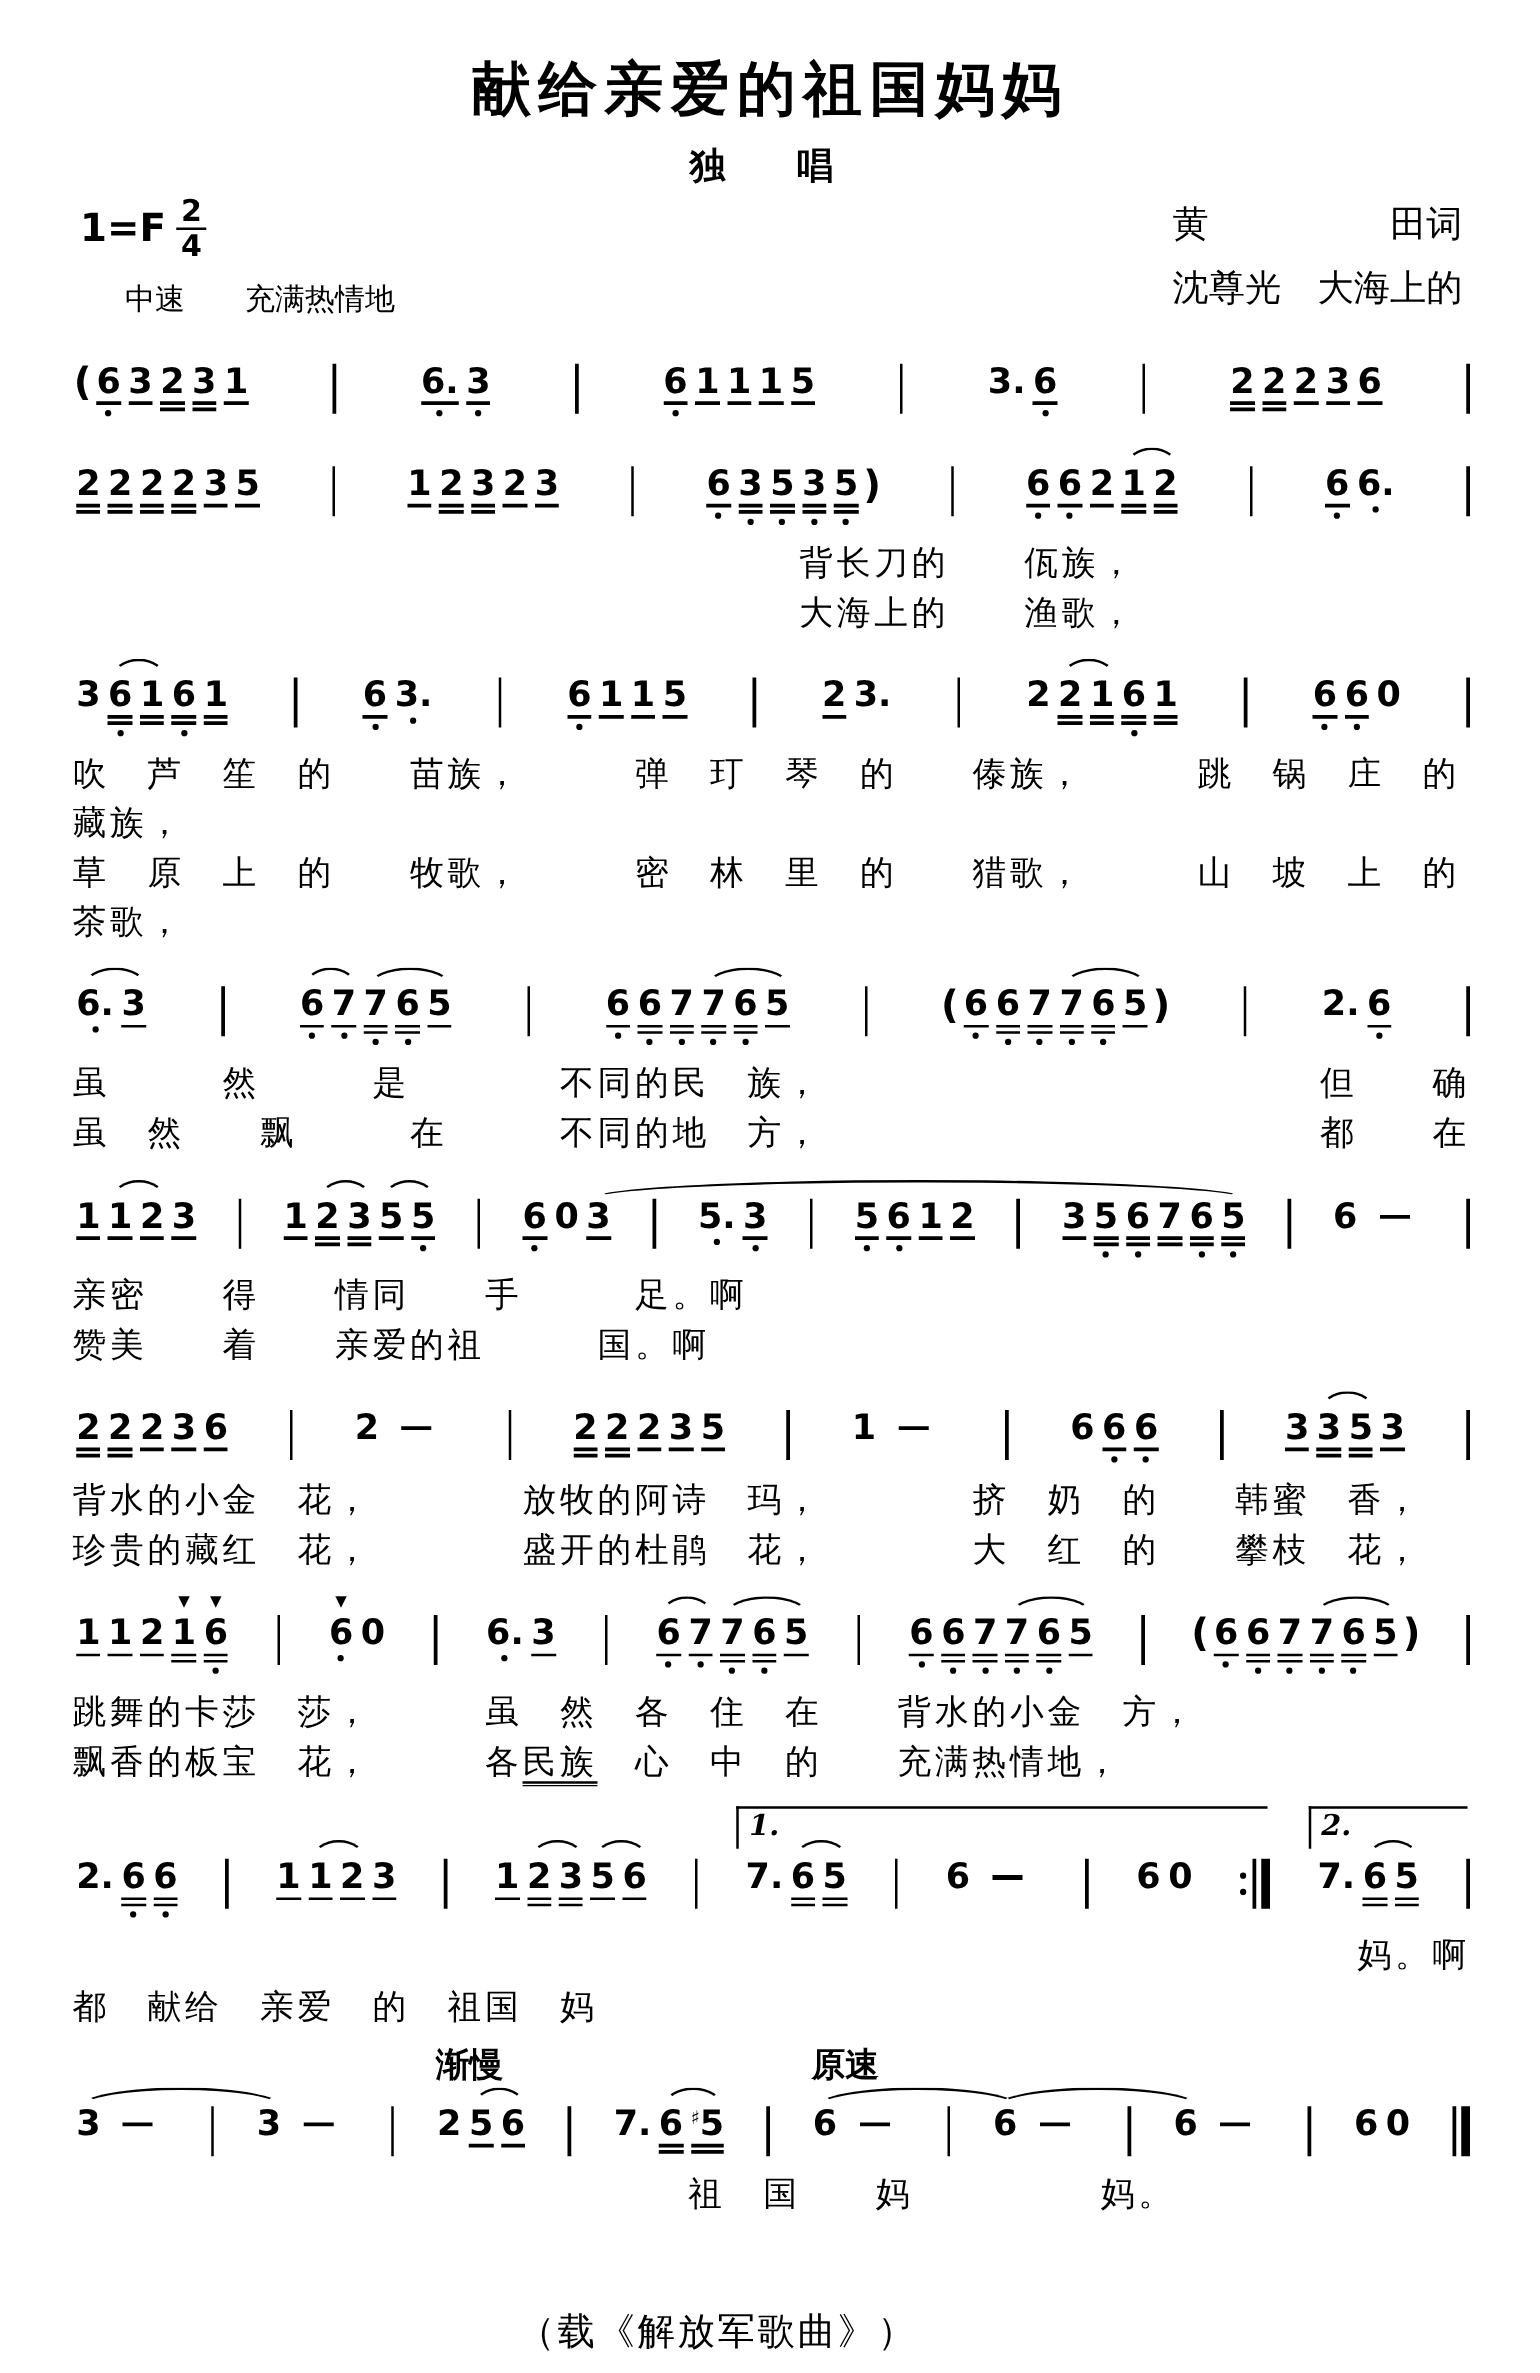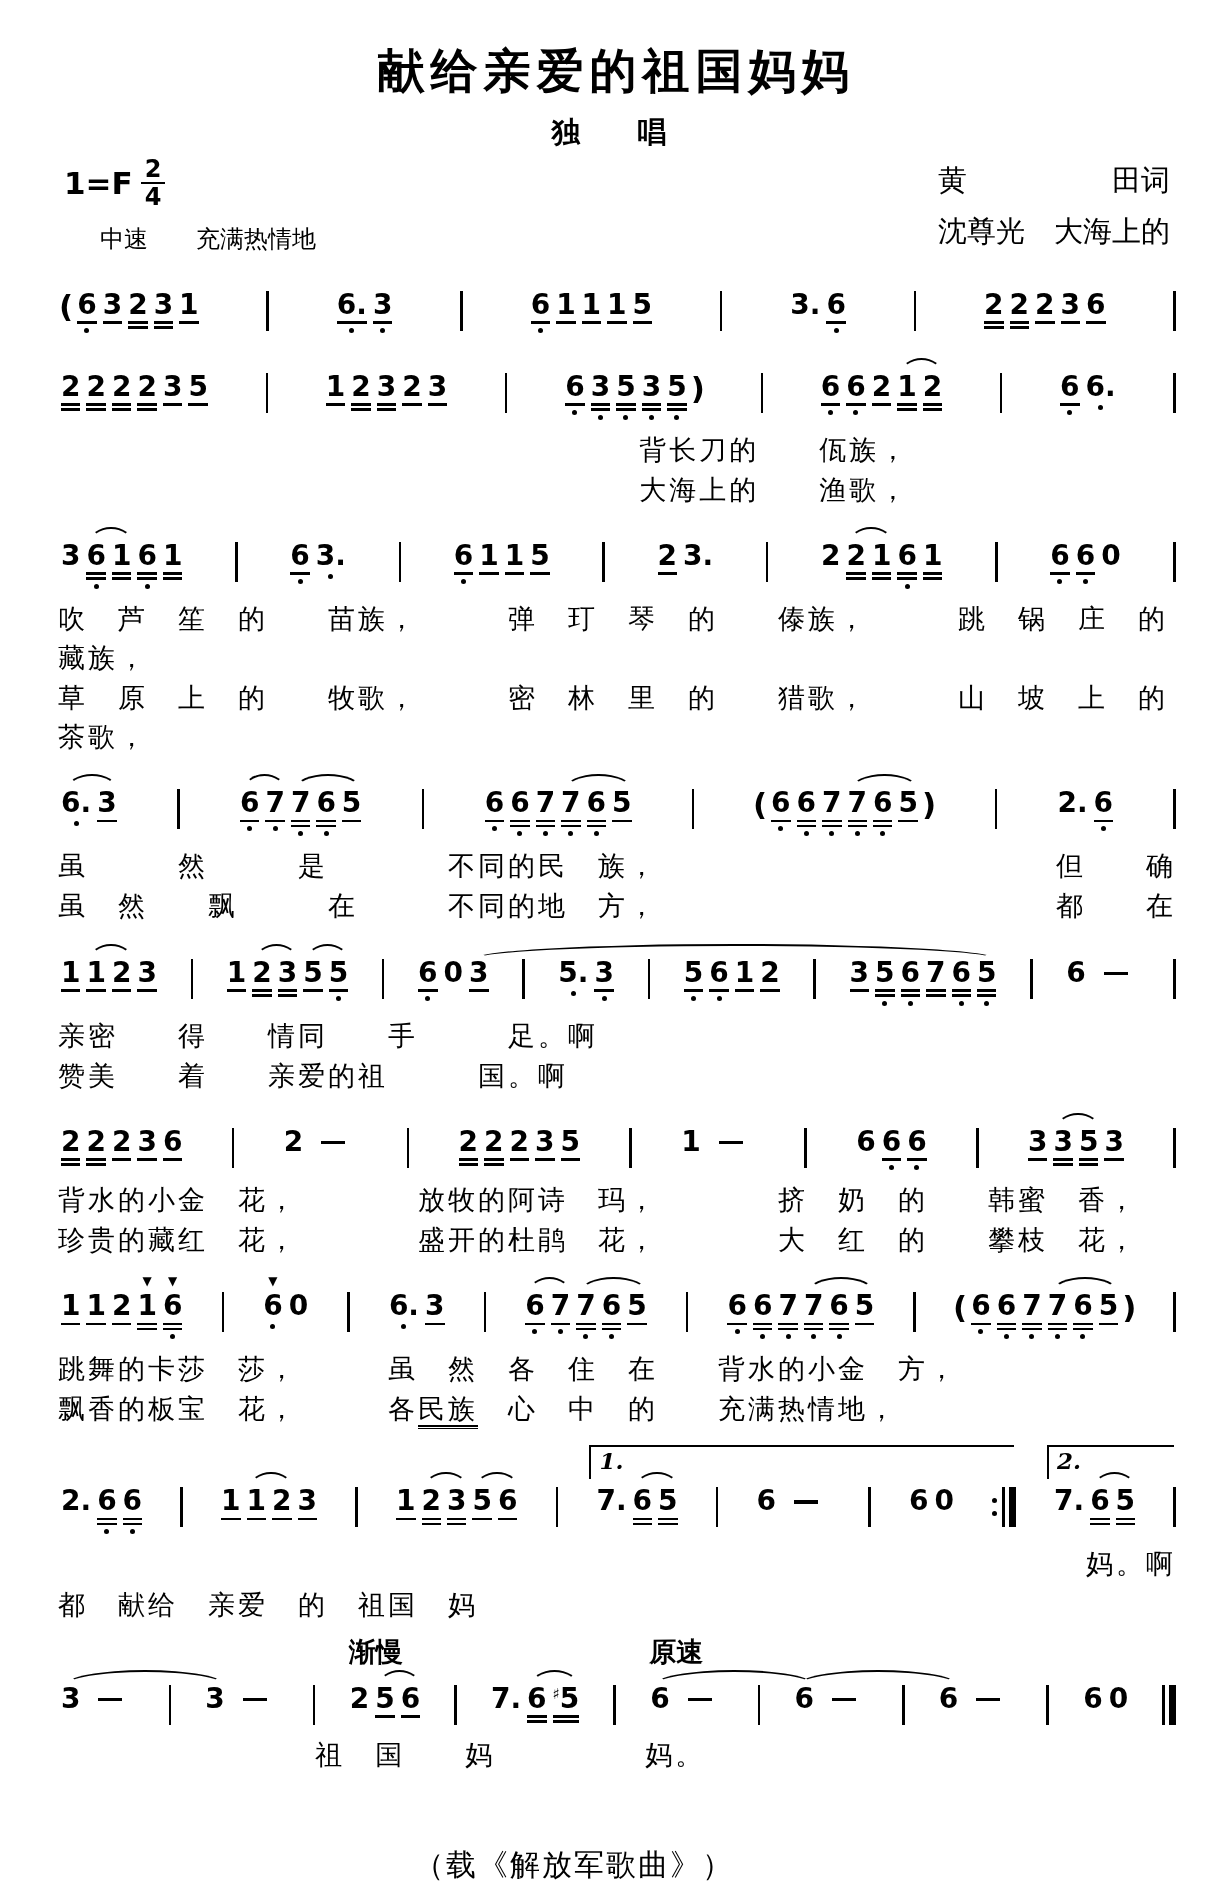--- a/index.html
+++ b/index.html
@@ -42,21 +42,21 @@
             border-radius:50% / 100% 100% 0 0;height:13px;pointer-events:none;}
   .volta{position:absolute;border-top:2.5px solid #000;border-left:2.5px solid #000;height:34px;
          font-size:23px;font-style:italic;font-weight:700;padding:2px 0 0 8px;box-sizing:border-box;
          font-family:"DejaVu Serif",serif;line-height:1;}
   .tempo-mark{position:absolute;font-size:27px;font-weight:700;line-height:1;top:6px;}
   .lyrics-block{padding:2px 0 0 2px;}
   .lyric{font-size:27px;letter-spacing:3px;line-height:1.45;margin:1px 0;overflow:hidden;}
   .lyric .ul2{border-bottom:5px double #000;padding-bottom:1px;}
   .lyric .pin-right{float:right;}
   .sys1 .lyric{padding-left:52%;}
-  .sys8 .lyric{padding-left:23%;}
+  .sys8 .lyric{padding-left:23%;text-align:center;}
   .footer{text-align:center;padding-right:84px;font-size:30px;margin-top:70px;letter-spacing:2px;}
 </style>
 </head>
 <body>
 
 <div class="sheet">
   <div class="title">献给亲爱的祖国妈妈</div>
   <div class="subtitle">独　唱</div>
 
   <div class="meta">

